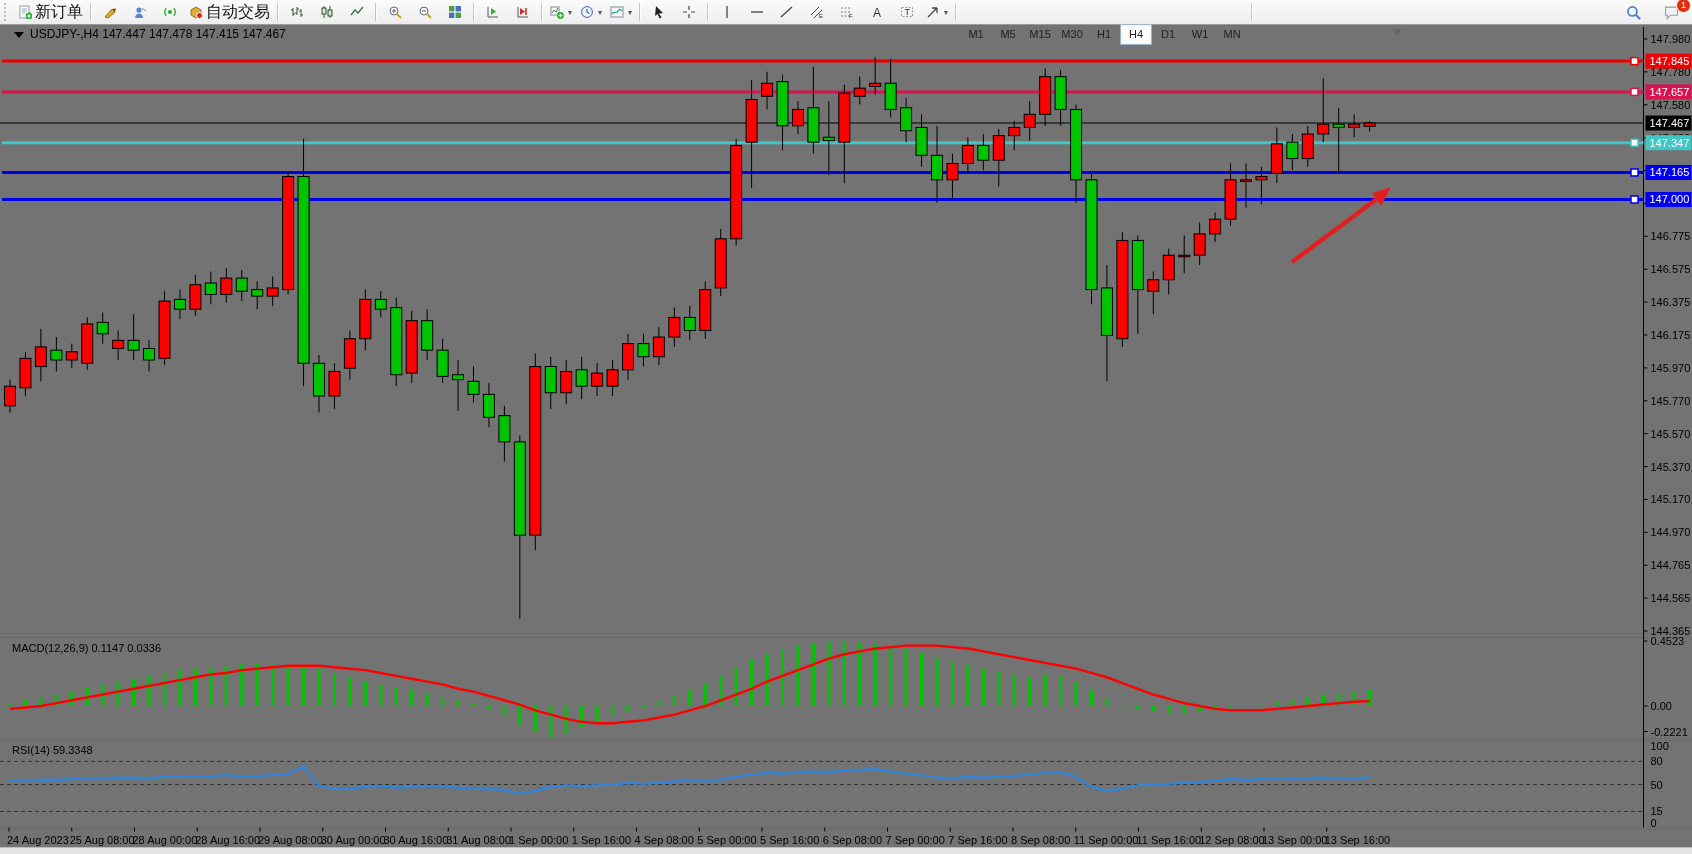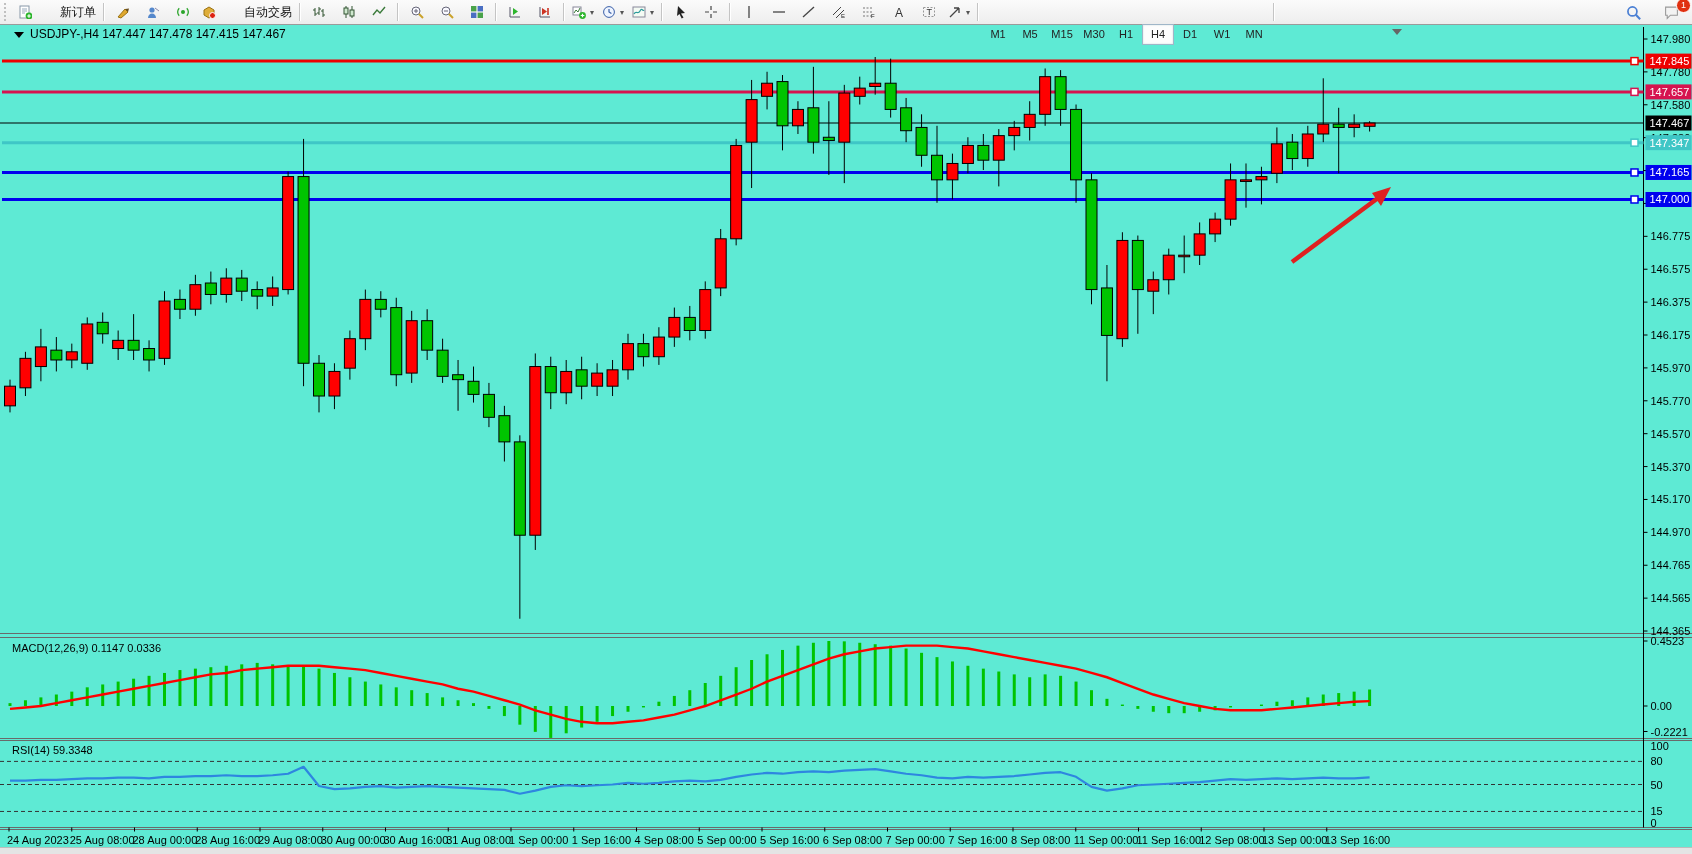--- a/index.html
+++ b/index.html
@@ -6,32 +6,32 @@
   body{width:1692px;height:854px;position:relative;overflow:hidden;
        font-family:"Liberation Sans","DejaVu Sans",sans-serif;-webkit-font-smoothing:antialiased;}
   
   .toolbar{position:absolute;left:0;top:0;width:1692px;height:25px;
     background:linear-gradient(#fbfbfb,#ededed);border-bottom:1px solid #9a9a9a;
     display:flex;align-items:center;padding-left:2px;box-sizing:border-box;z-index:5;}
   .tb-grip{width:5px;height:18px;border-left:2px dotted #c0c0c0;margin:0 3px 0 2px;}
   .tb-sep{width:1px;height:18px;background:#c4c4c4;border-right:1px solid #fff;margin:0 3px;}
   .tb-btn{height:21px;min-width:22px;display:flex;align-items:center;justify-content:center;
     gap:3px;padding:0 3px;border:1px solid transparent;border-radius:2px;cursor:default;}
-  .tb-btn .lbl{font-size:12px;color:#111;white-space:nowrap;margin-left:25px;}
+  .tb-btn .lbl{font-size:16px;color:#111;white-space:nowrap;}
   .tb-btn .dd{font-size:8px;color:#555;margin-left:1px;}
   .tf-btn{height:19px;min-width:26px;display:flex;align-items:center;justify-content:center;
     font-size:11px;color:#222;border:1px solid transparent;padding:0 2px;margin-top:44px;}
   .tf-btn.active{background:#fdfdfd;border:1px solid #9fb6c8;box-shadow:inset 0 0 2px #cdd;}
   .tb-right{margin-left:auto;display:flex;align-items:center;margin-right:6px;gap:8px;}
   .chat-wrap{position:relative;}
   .chat-badge{position:absolute;top:-4px;right:-6px;background:#e03010;color:#fff;
     border-radius:50%;width:13px;height:13px;font-size:9px;display:flex;
     align-items:center;justify-content:center;border:1px solid #fff;}
   
-  .chart-area{position:absolute;left:0;top:25px;width:1692px;height:829px;background:#5eead4;}
+  .chart-area{position:absolute;left:0;top:25px;width:1692px;height:829px;background:#737373;}
   .win-bottom{position:absolute;left:0;bottom:0;width:1692px;height:6px;background:#e4e4e4;
     border-top:1px solid #bdbdbd;}
   svg text{font-family:"Liberation Sans","DejaVu Sans",sans-serif;}
 </style>
 </head>
 <body>
 
 <div class="toolbar" id="toolbar">
     <div class="tb-grip"></div>
     <div class="tb-btn">

